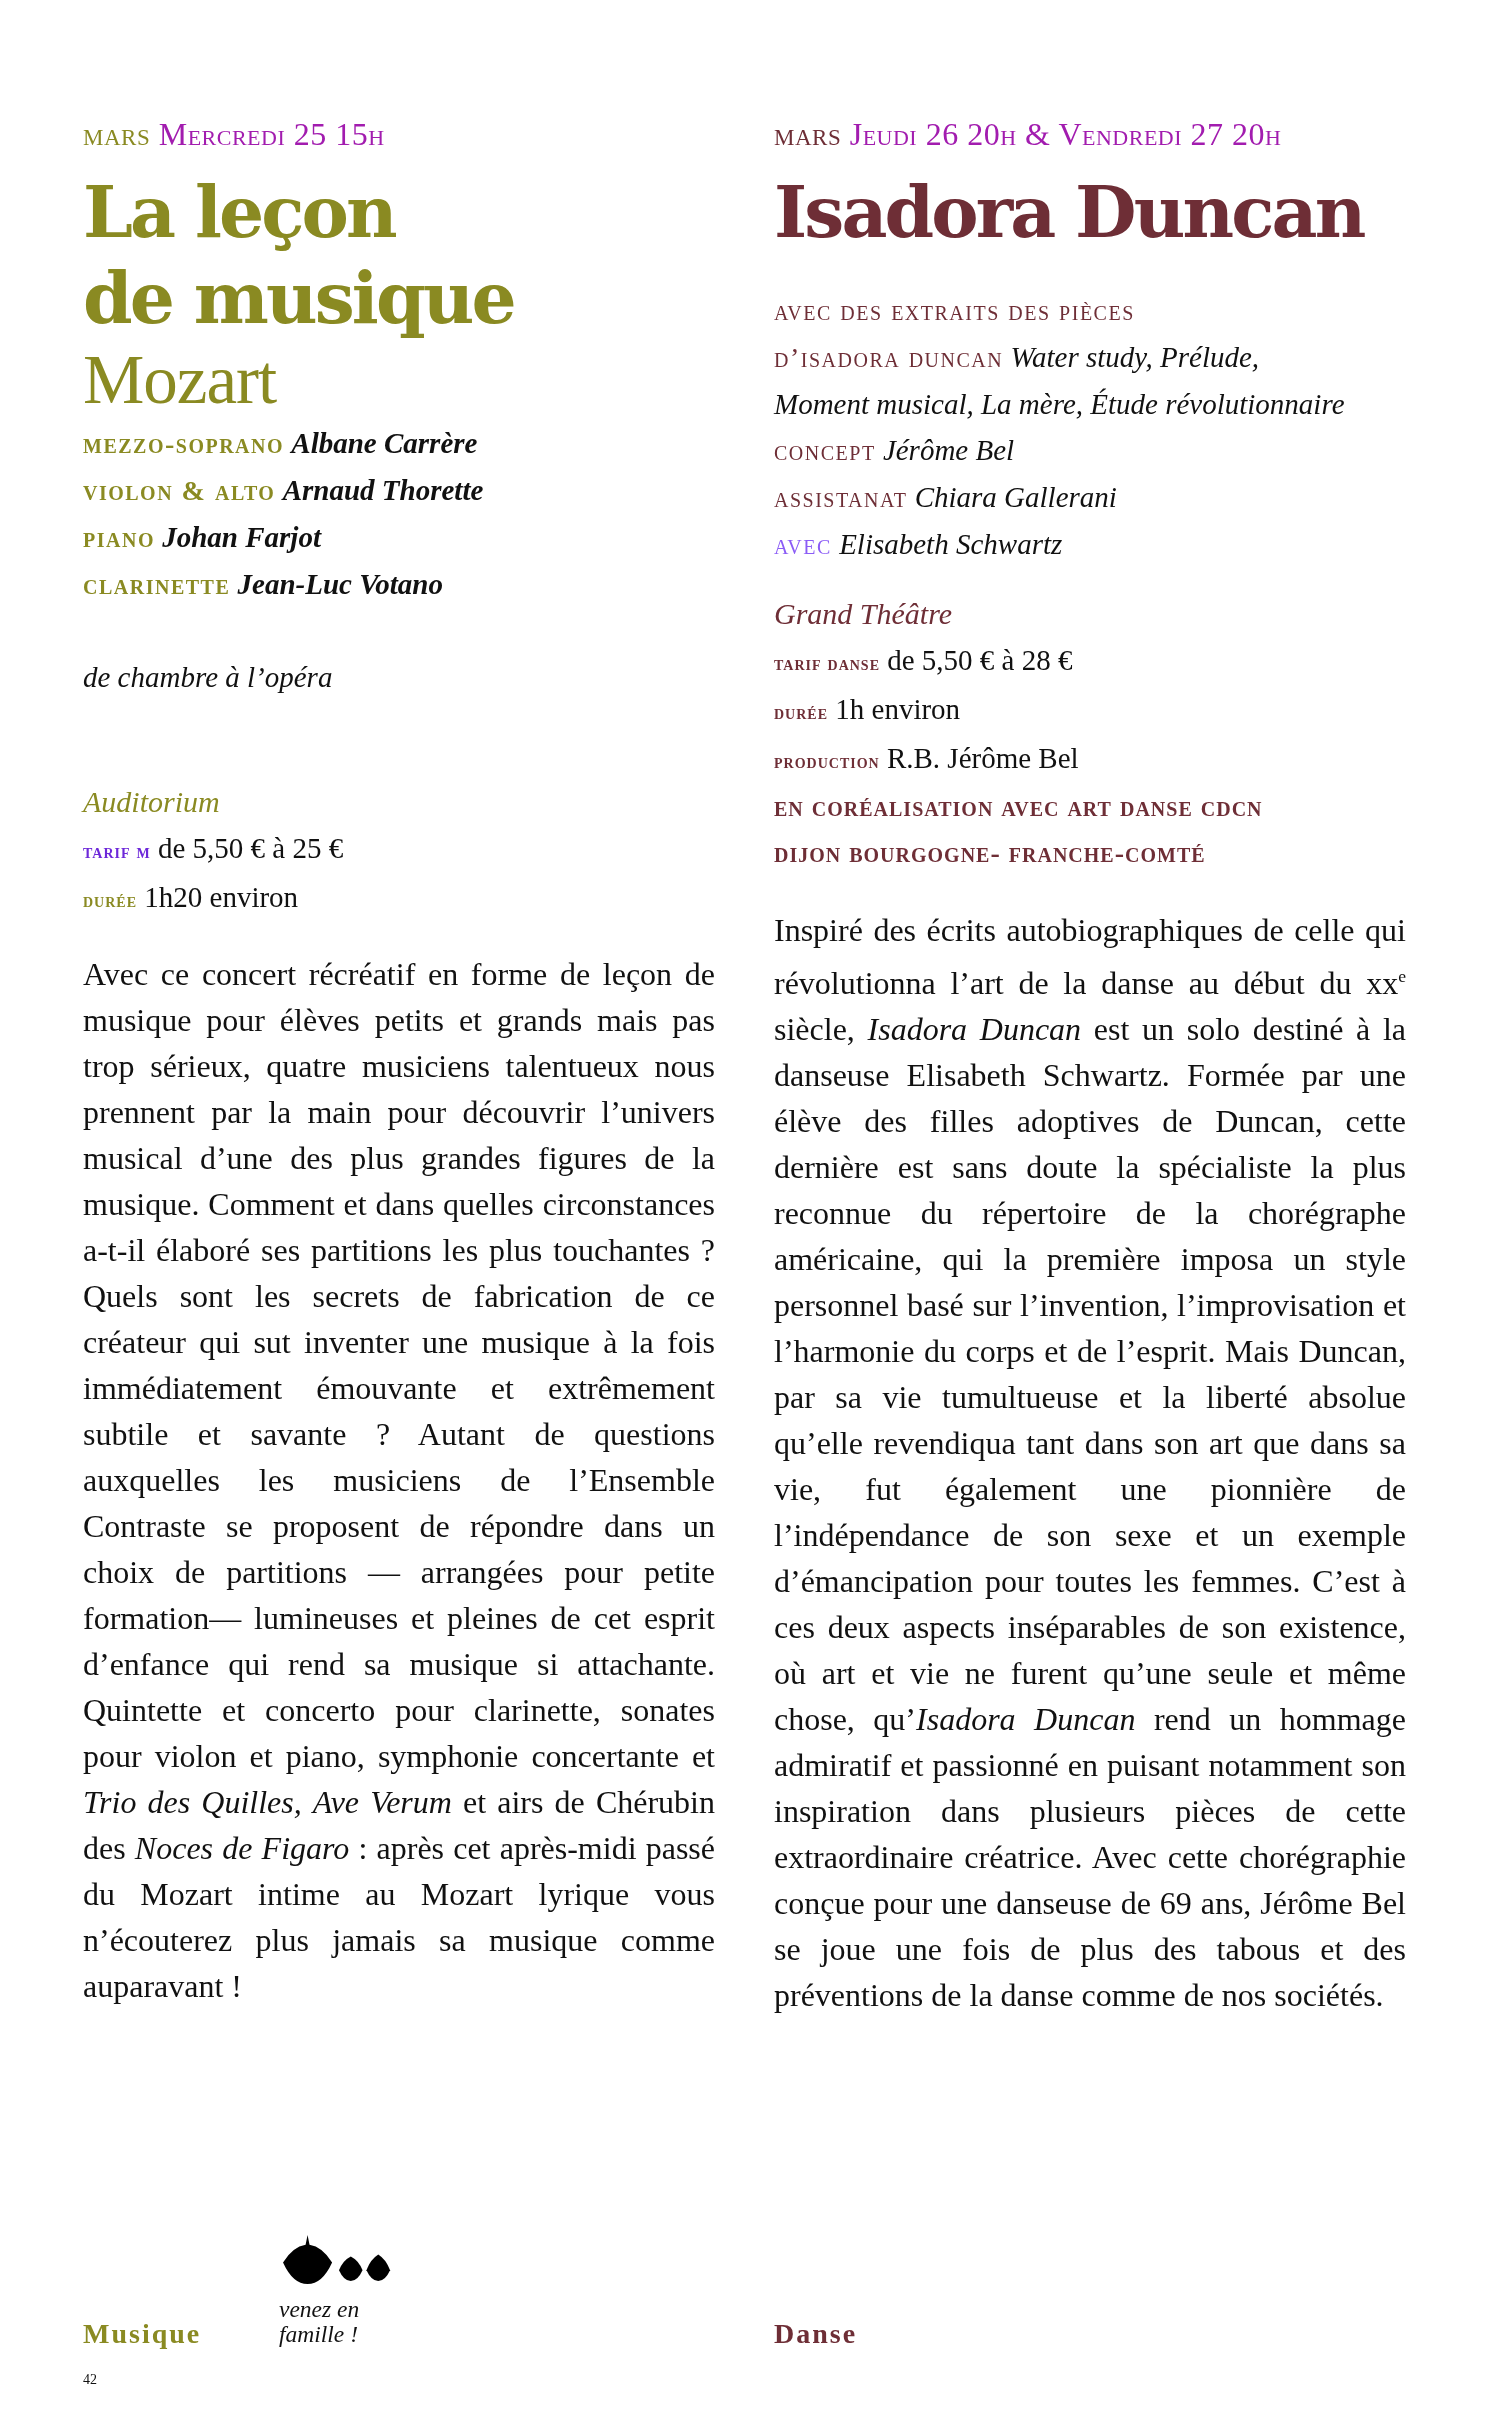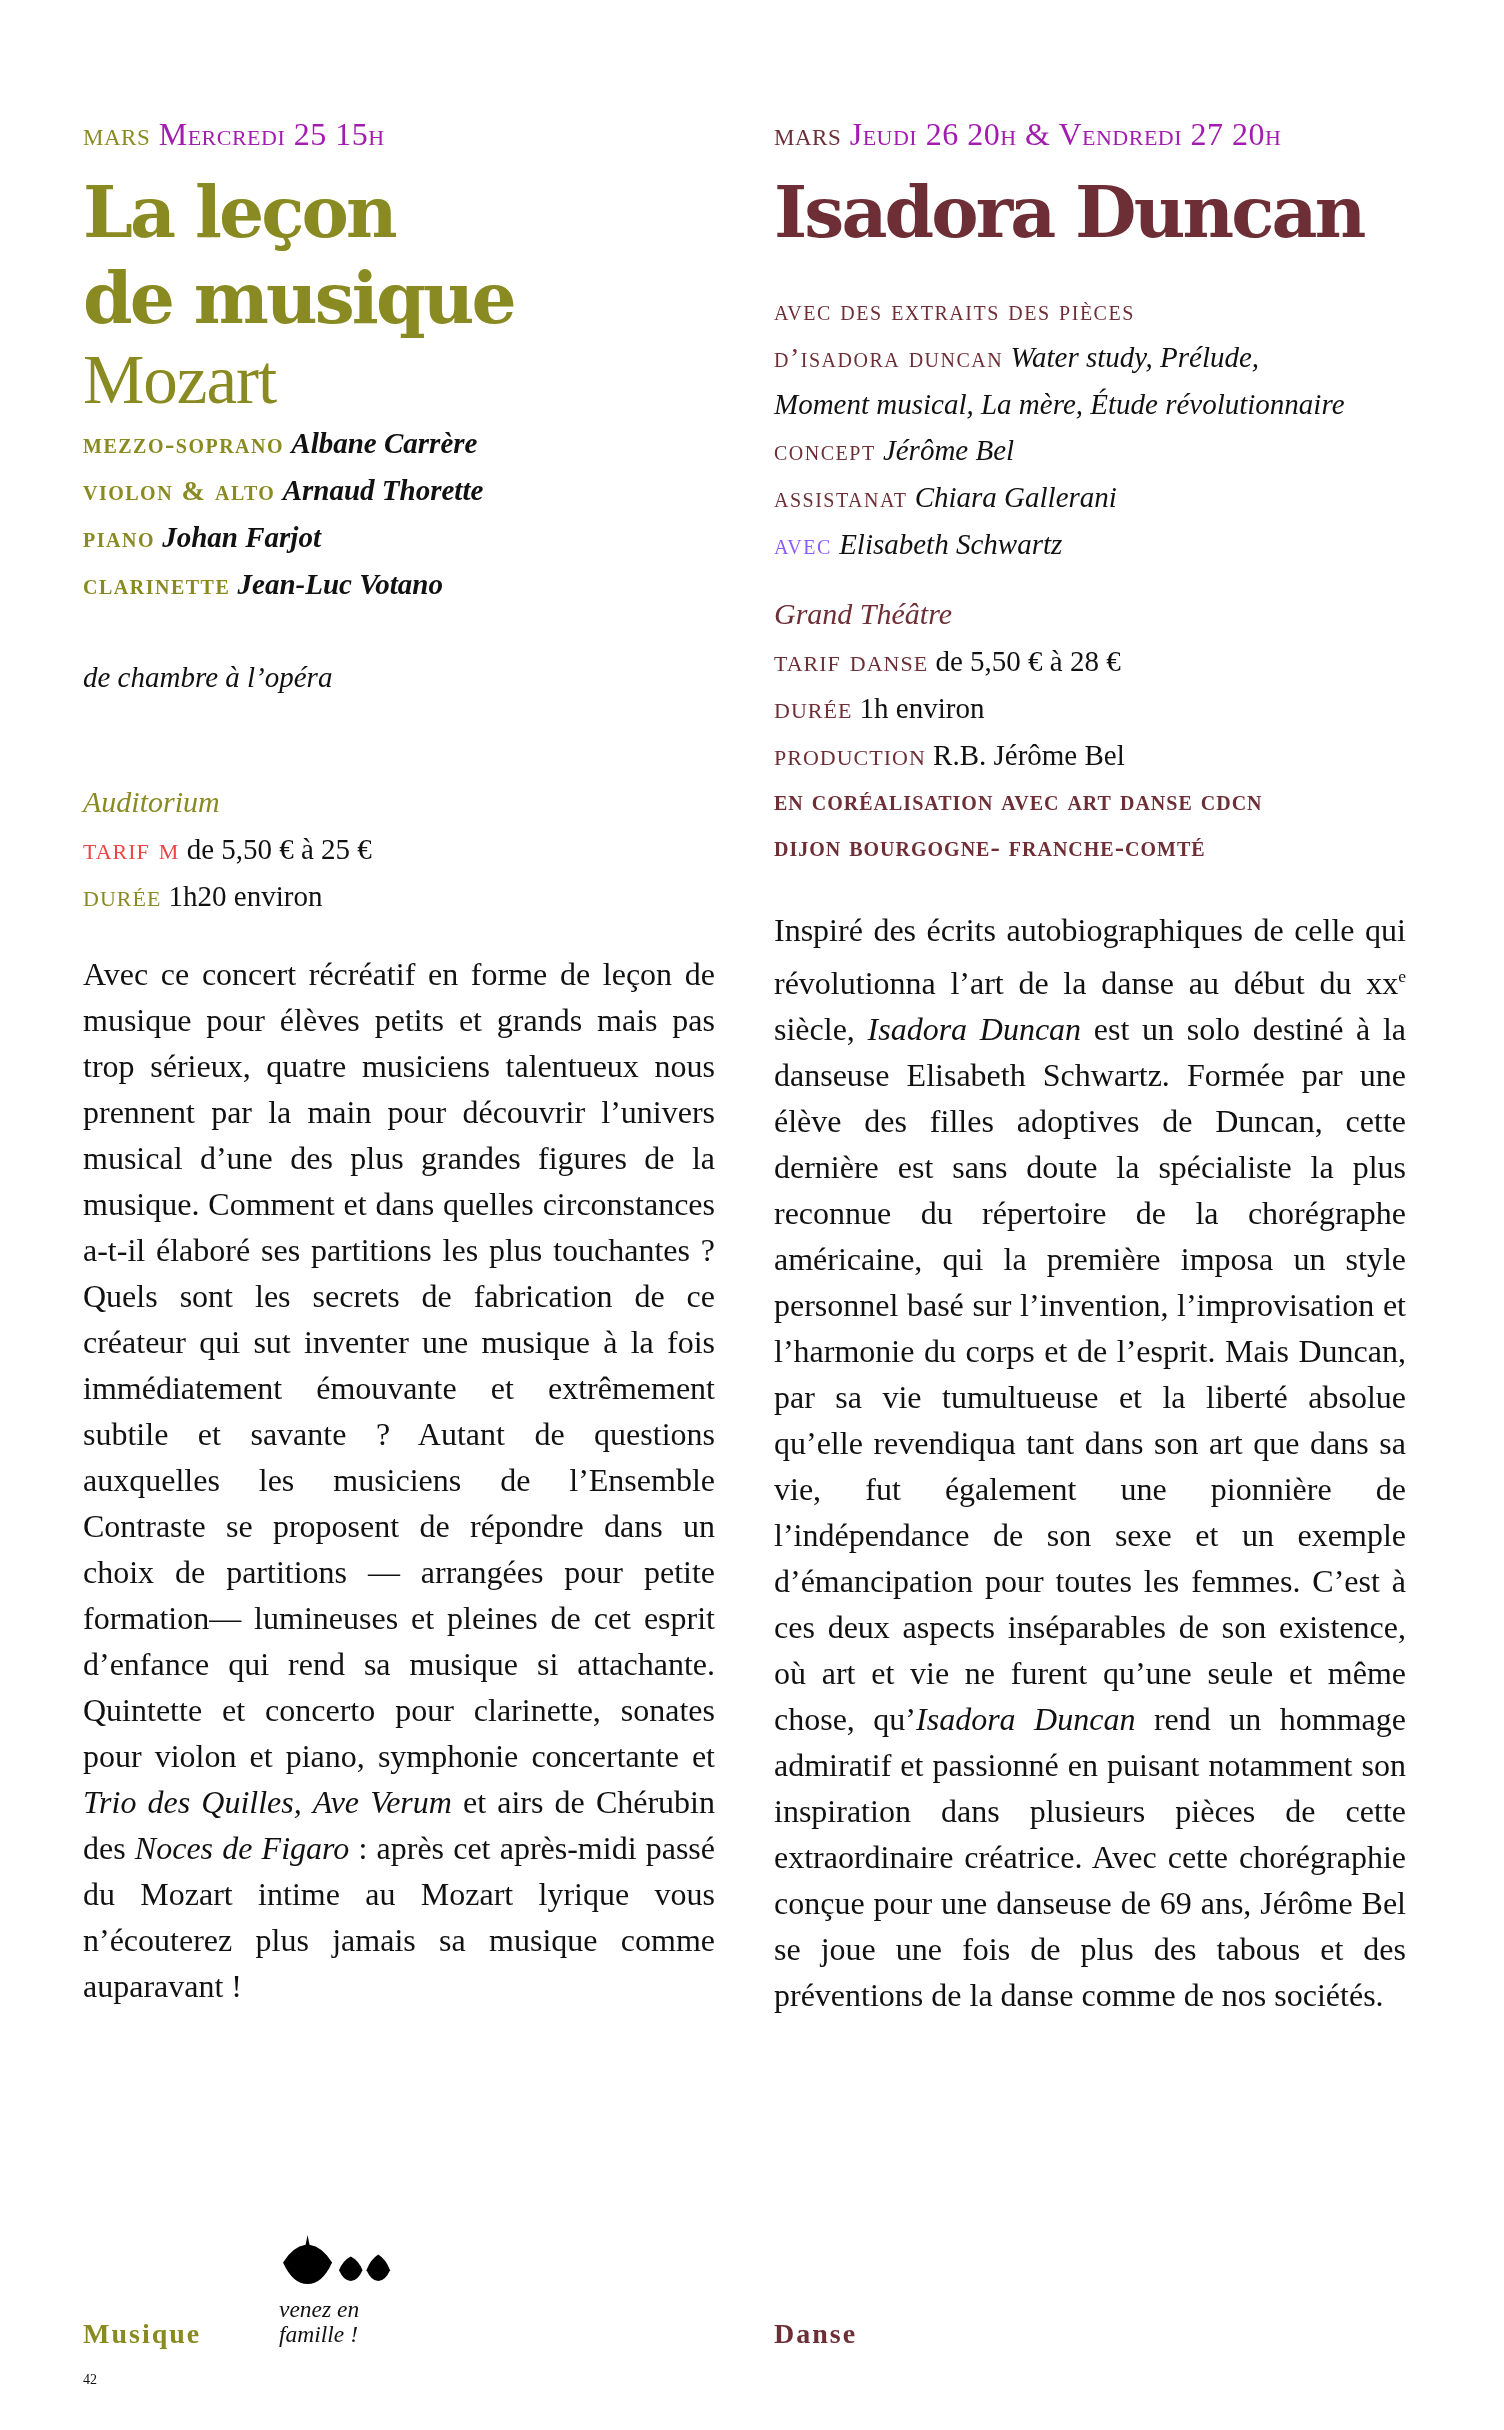--- a/index.html
+++ b/index.html
@@ -23,21 +23,21 @@
     .credits .role { font-variant: small-caps; text-transform: lowercase; letter-spacing: 1.5px; font-size: 28px; }
     .credits .name { font-style: italic; color: #111; }
     .credits .line { white-space: nowrap; }
 
     .works { position: absolute; font-size: 29px; line-height: 46px; }
     .works .role { font-variant: small-caps; text-transform: lowercase; letter-spacing: 1.5px; font-size: 28px; }
     .works .name { font-style: italic; color: #111; }
 
     .info { position: absolute; font-size: 29px; line-height: 46px; }
     .info .venue { font-style: italic; font-size: 30px; }
-    .info .key { font-weight: normal; font-variant: small-caps; text-transform: lowercase; letter-spacing: 1px; font-size: 32px; }
+    .info .key { font-weight: bold; font-variant: small-caps; text-transform: lowercase; letter-spacing: 1px; font-size: 20px; }
     .info .val { color: #111; }
     .info .bold-line { font-weight: bold; font-variant: small-caps; text-transform: lowercase; letter-spacing: 1px; font-size: 28px; white-space: nowrap; }
 
     .body-text { position: absolute; font-size: 32px; line-height: 46px; text-align: justify; width: 632px; color: #111; }
     .body-text i { font-style: italic; }
 
     .section-label { position: absolute; top: 2318px; font-weight: bold; font-size: 28px; letter-spacing: 2px; }
     .family { position: absolute; left: 279px; top: 2233px; width: 137px; }
     .family svg { display: block; }
     .family-text { font-style: italic; font-size: 23.5px; line-height: 25.5px; margin-top: 9.8px; color: #111; }
@@ -67,21 +67,21 @@
     <div class="line"><span class="role olive" style="color: rgb(138, 138, 34);">Piano</span> <span class="name">Johan Farjot</span></div>
     <div class="line"><span class="role olive" style="color: rgb(138, 138, 34);">Clarinette</span> <span class="name">Jean-Luc Votano</span></div>
   </div>
 
   <div class="works" style="top:654px;">
     <div class="name" style="font-style:italic;">de chambre à l’opéra</div>
   </div>
 
   <div class="info" style="top:779px;">
     <div class="venue olive" style="color: rgb(138, 138, 34);">Auditorium</div>
-    <div><span class="key olive" style="color: #ef4444;">Tarif M</span> <span class="val">de 5,50 € à 25 €</span></div>
+    <div><span class="key olive" style="color: #6d28d9;">Tarif M</span> <span class="val">de 5,50 € à 25 €</span></div>
     <div><span class="key olive" style="color: rgb(138, 138, 34);">Durée</span> <span class="val">1h20 environ</span></div>
   </div>
 
   <div class="body-text" style="top:951px;"><span>Avec ce concert récréatif en forme de leçon de musique pour élèves petits et grands mais pas trop sérieux, quatre musiciens talentueux nous prennent par la main pour découvrir l’univers musical d’une des plus grandes figures de la musique. Comment et dans quelles circonstances a-t-il élaboré ses partitions les plus touchantes ? Quels sont les secrets de fabrication de ce créateur qui sut inventer une musique à la fois immédiatement émouvante et extrêmement subtile et savante ? Autant de questions auxquelles les musiciens de l’Ensemble Contraste se proposent de répondre dans un choix de partitions — arrangées pour petite formation— lumineuses et pleines de cet esprit d’enfance qui rend sa musique si attachante. Quintette et concerto pour clarinette, sonates pour violon et piano, symphonie concertante et </span><i>Trio des Quilles,</i><span> </span><i>Ave Verum</i><span> et airs de Chérubin des </span><i>Noces de Figaro</i><span> : après cet après-midi passé du Mozart intime au Mozart lyrique vous n’écouterez plus jamais sa musique comme auparavant !</span></div>
 </div>
 
 <div class="section-label olive" style="left: 83px; color: rgb(138, 138, 34);">Musique</div>
 
 <div class="family">
   <span>

